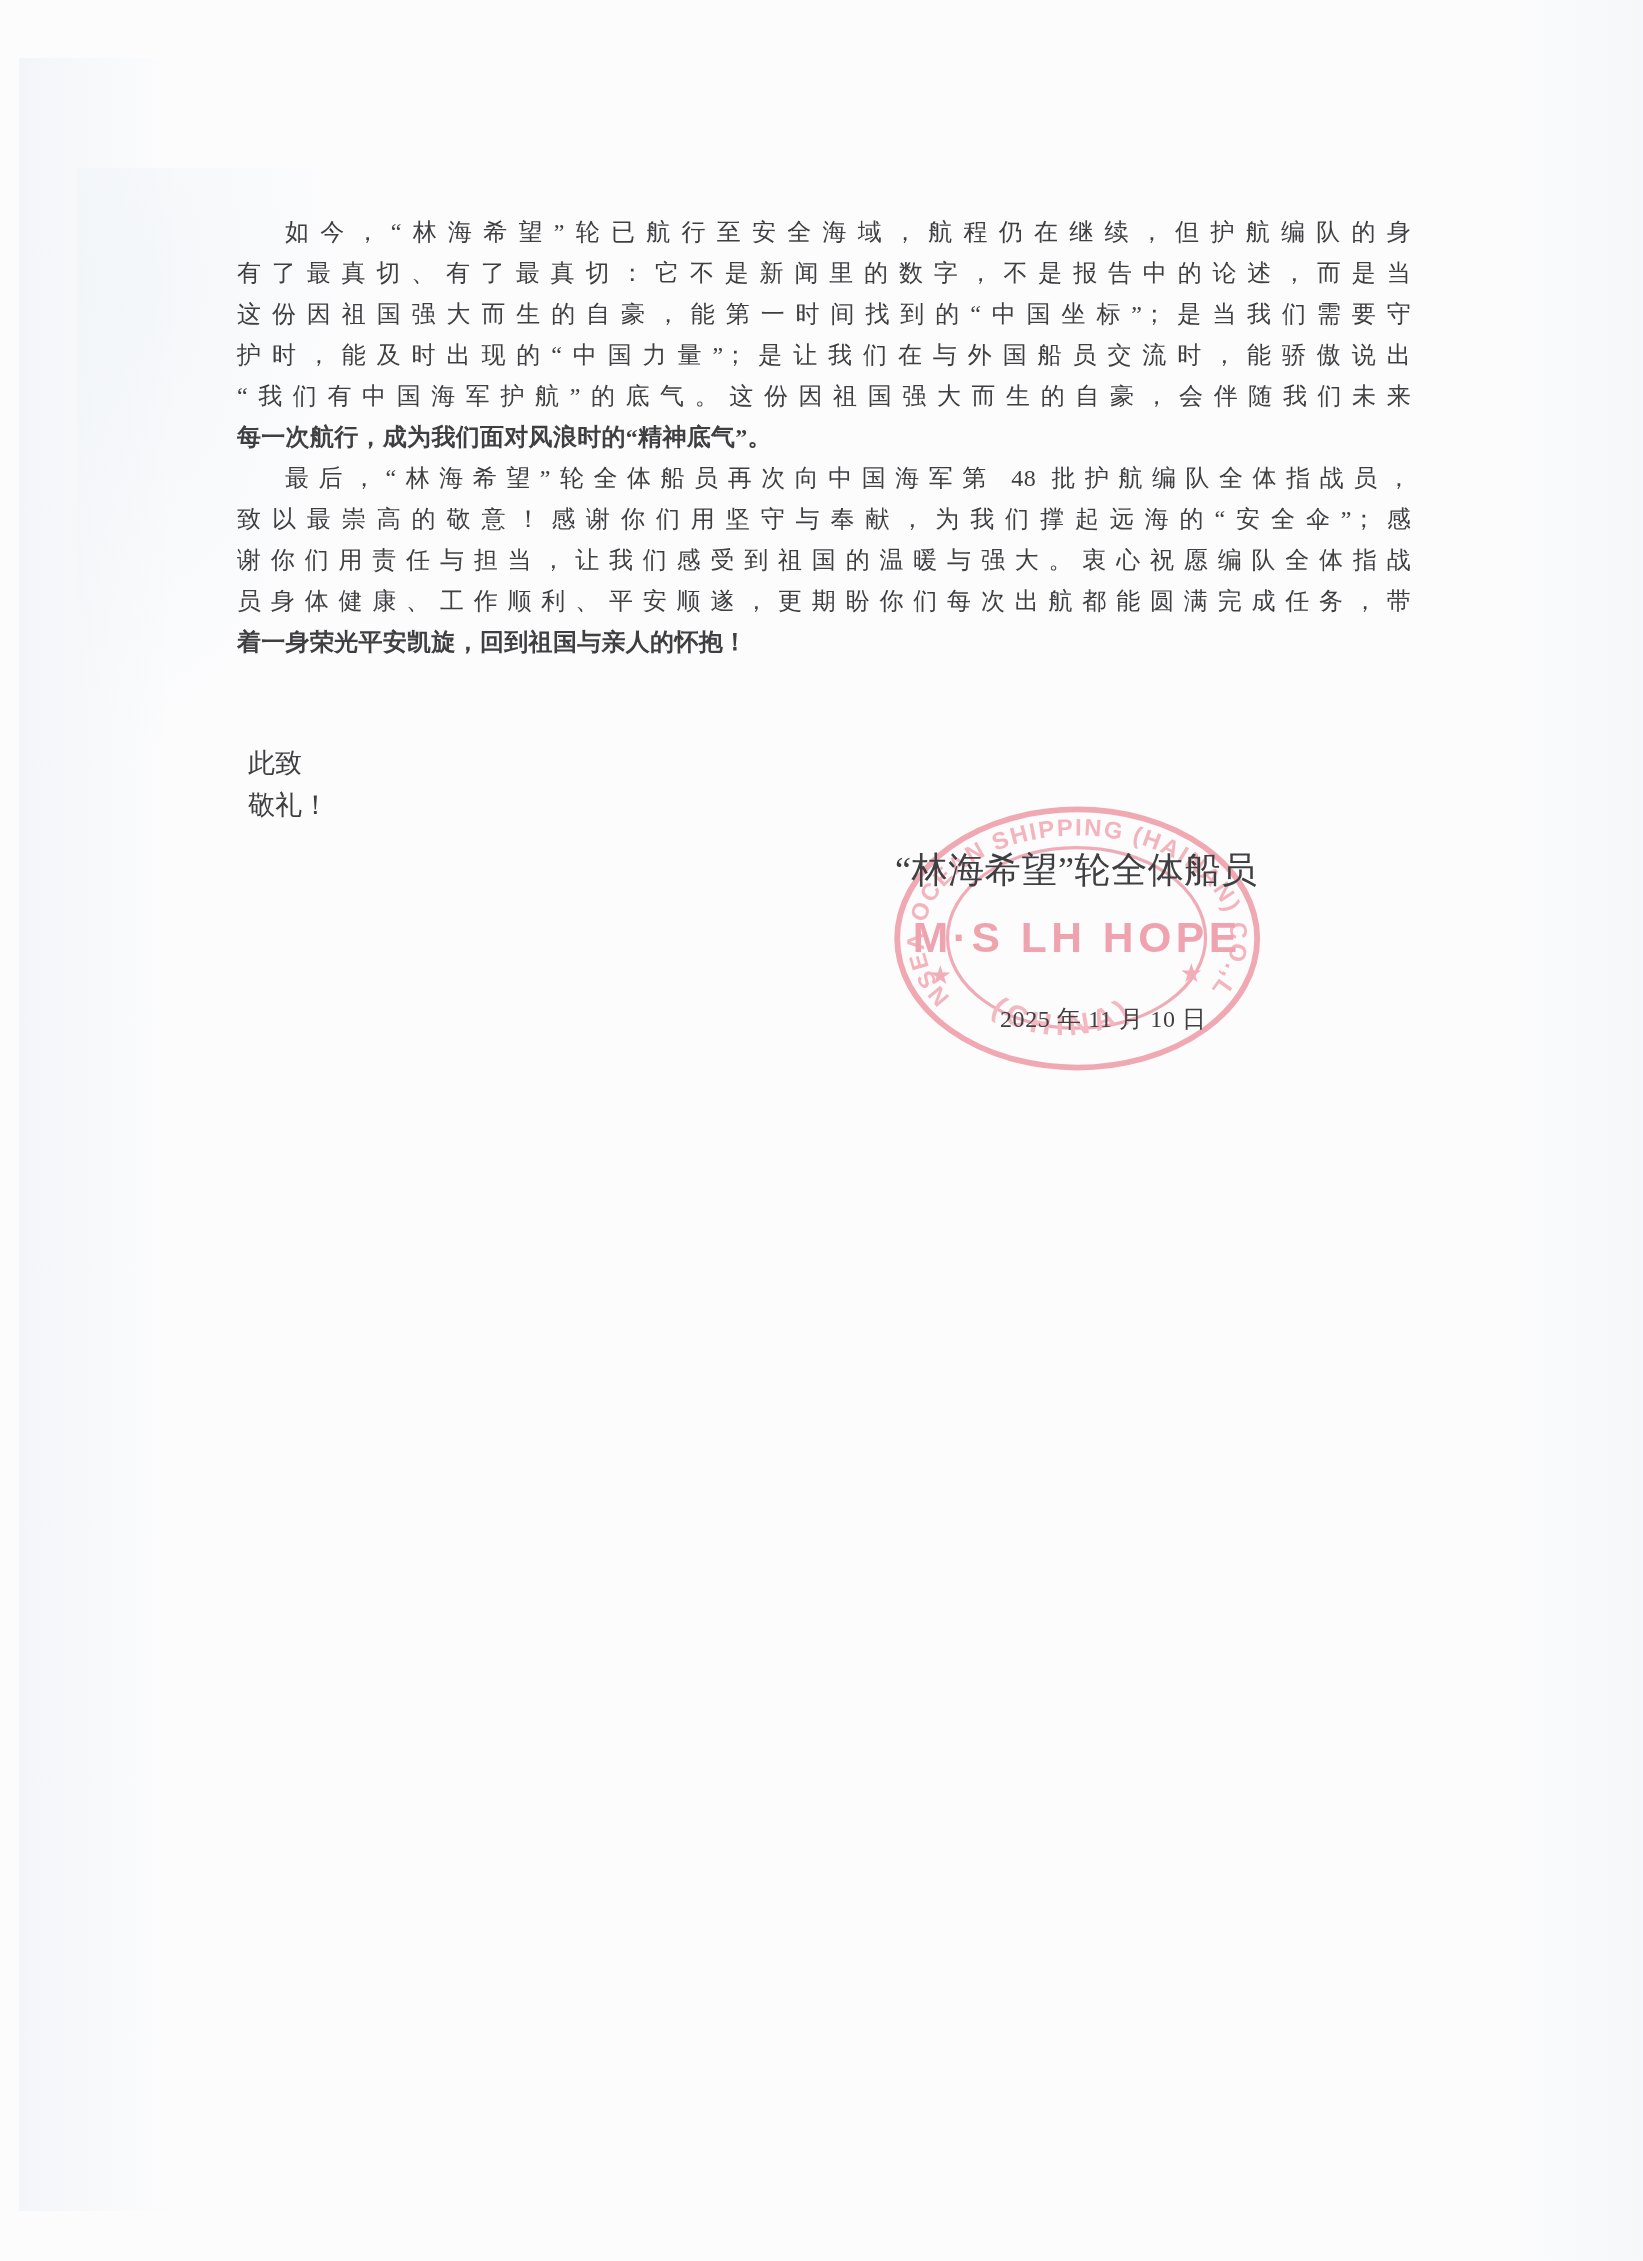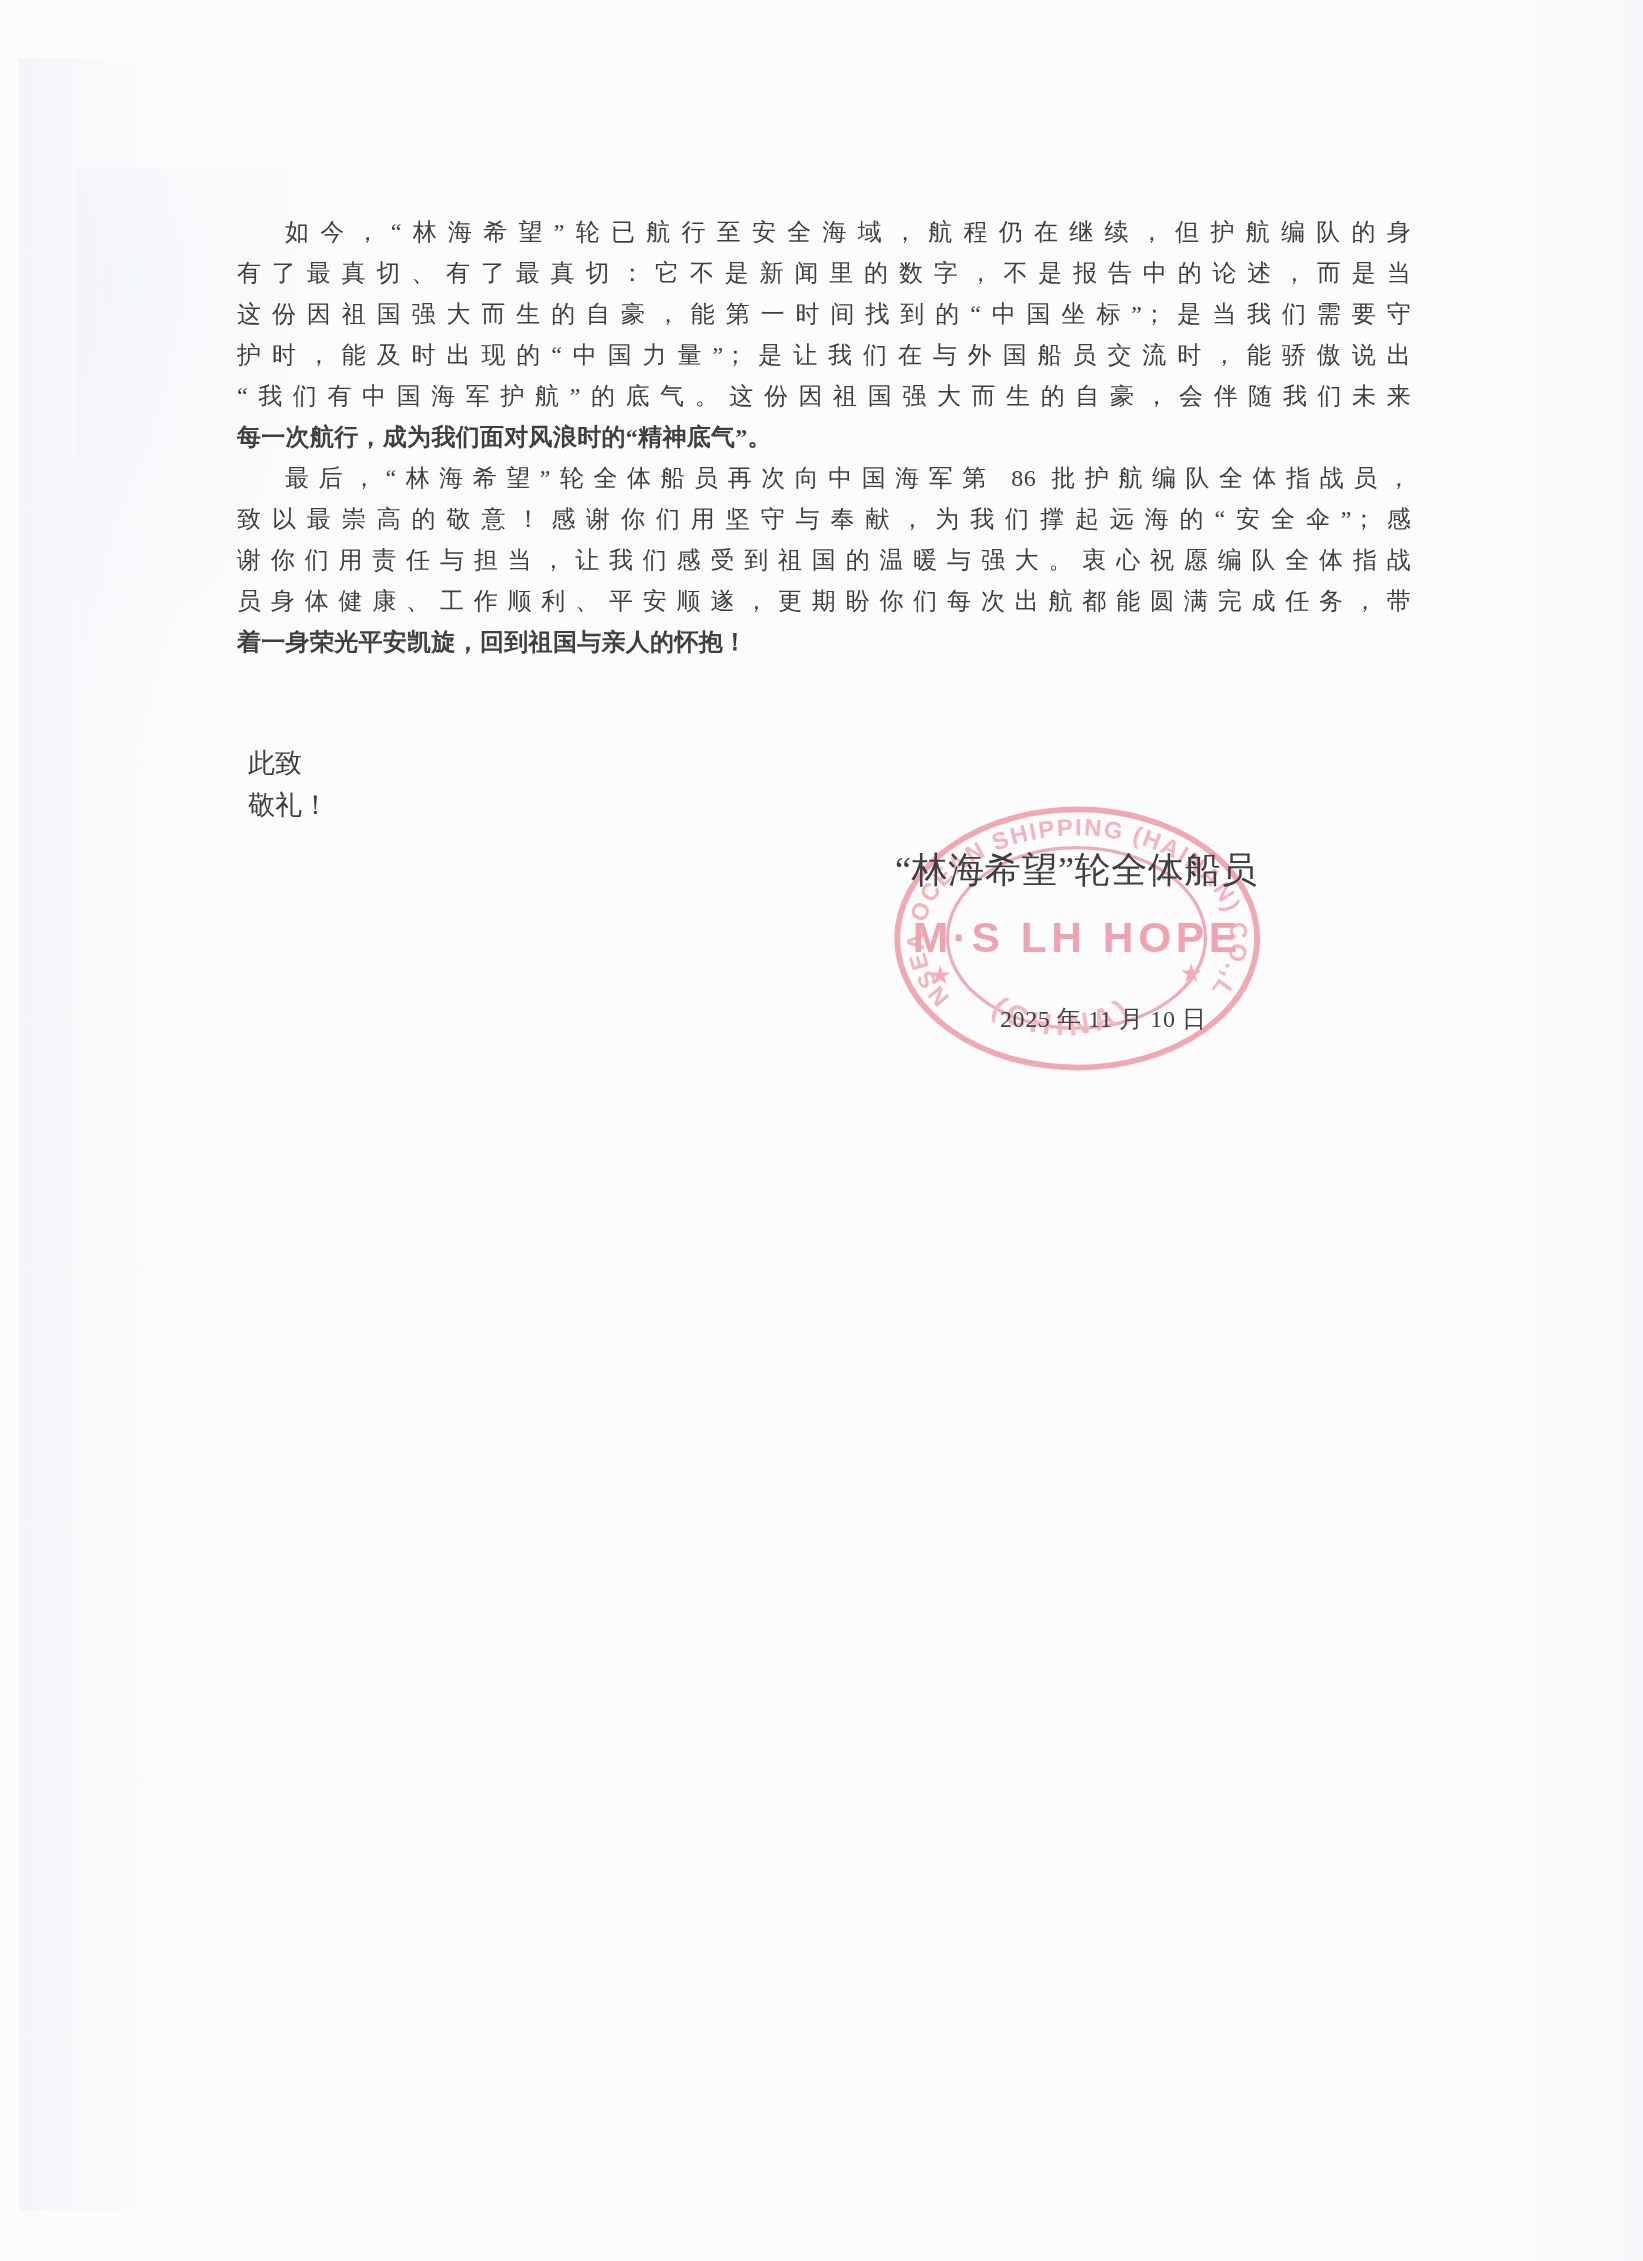--- a/index.html
+++ b/index.html
@@ -138,21 +138,21 @@
     <text class="stamp-star" x="1848" y="1522" text-anchor="middle" fill="#f2a8b3">★</text>
   </svg>
 
   <div class="letter-body">
     <div class="line indent">如今，“林海希望”轮已航行至安全海域，航程仍在继续，但护航编队的身</div>
     <div class="line">有了最真切、有了最真切：它不是新闻里的数字，不是报告中的论述，而是当</div>
     <div class="line">这份因祖国强大而生的自豪，能第一时间找到的“中国坐标”；是当我们需要守</div>
     <div class="line">护时，能及时出现的“中国力量”；是让我们在与外国船员交流时，能骄傲说出</div>
     <div class="line">“我们有中国海军护航”的底气。这份因祖国强大而生的自豪，会伴随我们未来</div>
     <div class="line para-end">每一次航行，成为我们面对风浪时的“精神底气”。</div>
-    <div class="line indent">最后，“林海希望”轮全体船员再次向中国海军第 86 批护航编队全体指战员，</div>
+    <div class="line indent">最后，“林海希望”轮全体船员再次向中国海军第 48 批护航编队全体指战员，</div>
     <div class="line">致以最崇高的敬意！感谢你们用坚守与奉献，为我们撑起远海的“安全伞”；感</div>
     <div class="line">谢你们用责任与担当，让我们感受到祖国的温暖与强大。衷心祝愿编队全体指战</div>
     <div class="line">员身体健康、工作顺利、平安顺遂，更期盼你们每次出航都能圆满完成任务，带</div>
     <div class="line para-end">着一身荣光平安凯旋，回到祖国与亲人的怀抱！</div>
   </div>
 
   <div class="closing-block">
     <div>此致</div>
     <div>敬礼！</div>
   </div>

